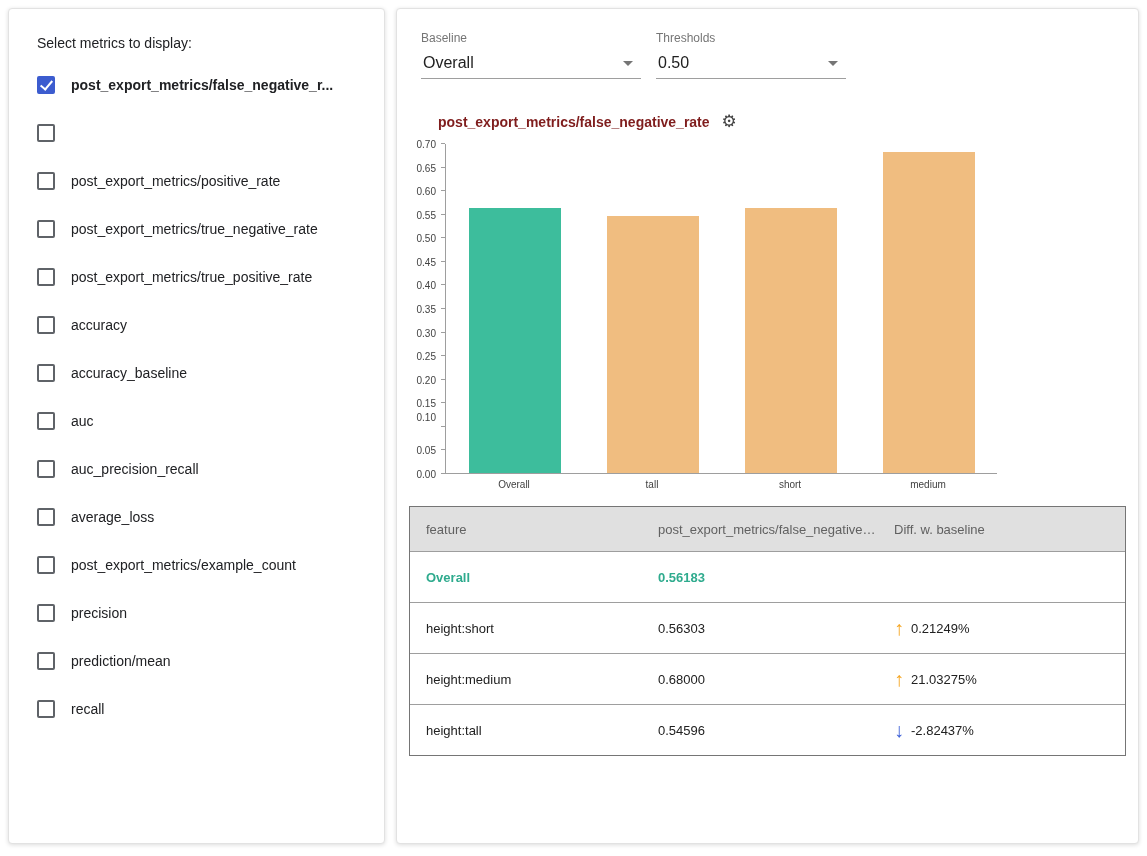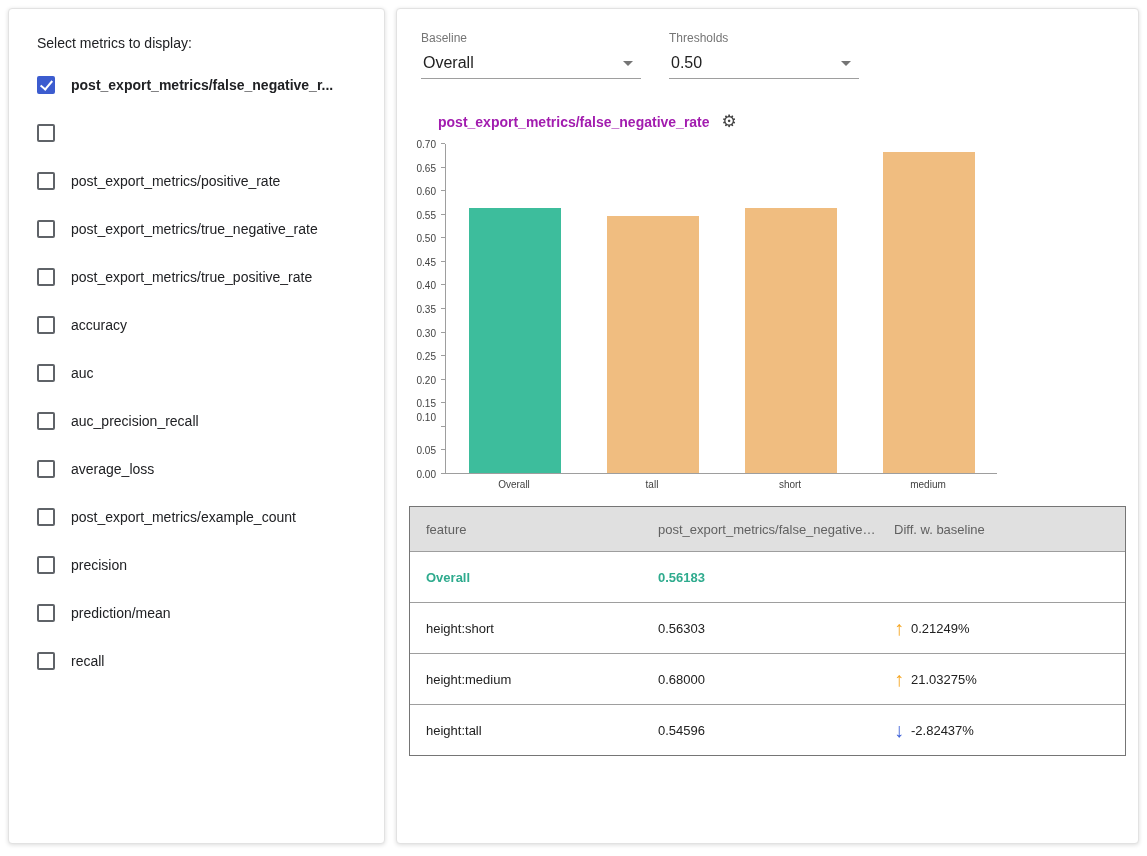--- a/index.html
+++ b/index.html
@@ -11,30 +11,30 @@
 
   
   .panel-title { font-size: 14px; color: #202124; margin-bottom: 10px; }
   .metric-item { display: flex; align-items: center; height: 48px; cursor: pointer; }
   .checkbox { width: 18px; height: 18px; flex: 0 0 18px; border: 2px solid #5f6368; border-radius: 2px; margin-right: 16px; position: relative; background: #fff; }
   .checkbox.checked::after { content: ""; position: absolute; left: 4px; top: 0px; width: 5px; height: 10px; border-right: 2px solid #fff; border-bottom: 2px solid #fff; transform: rotate(40deg); }
   .metric-label { font-size: 14px; color: #202124; white-space: nowrap; overflow: hidden; text-overflow: ellipsis; }
   .metric-label.bold { font-weight: bold; }
 
   
-  .controls { display: flex; gap: 28px; padding: 22px 0 0 24px; }
+  .controls { display: flex; gap: 15px; padding: 22px 0 0 24px; }
   .control-label { font-size: 12px; color: #757575; margin-bottom: 4px; }
   .select { display: flex; align-items: center; justify-content: space-between; border-bottom: 1px solid #9e9e9e; padding: 5px 8px 6px 2px; font-size: 16px; color: #212121; cursor: pointer; }
   .select.baseline { width: 220px; }
   .select.thresholds { width: 190px; }
   .dd-arrow { width: 0; height: 0; border-left: 5px solid transparent; border-right: 5px solid transparent; border-top: 5px solid #757575; }
 
   
   .chart-header { display: flex; align-items: center; margin: 34px 0 0 41px; }
-  .chart-title { font-size: 14px; font-weight: bold; color: #a21caf; }
+  .chart-title { font-size: 14px; font-weight: bold; color: #7f1d1d; }
   .gear { font-size: 17px; color: #424242; margin-left: 12px; cursor: pointer; line-height: 1; }
 
   
   .chart-area { margin: 14px 0 0 4px; }
   .chart-row { display: flex; }
   .y-axis { position: relative; width: 44px; height: 330px; flex: 0 0 44px; }
   .ytick { position: absolute; right: 9px; font-size: 10px; color: #424242; transform: translateY(50%); }
   .ytick-mark { position: absolute; right: 0; width: 4px; height: 1px; background: #9e9e9e; }
   .plot { position: relative; width: 552px; height: 330px; border-left: 1px solid #9e9e9e; border-bottom: 1px solid #9e9e9e; }
   .bar { position: absolute; bottom: 0; }
@@ -75,20 +75,24 @@
           <span class="checkbox"></span>
           <span class="metric-label">post_export_metrics/true_negative_rate</span>
         </div>
         <div class="metric-item">
           <span class="checkbox"></span>
           <span class="metric-label">post_export_metrics/true_positive_rate</span>
         </div>
         <div class="metric-item">
           <span class="checkbox"></span>
           <span class="metric-label">accuracy</span>
+        </div>
+        <div class="metric-item">
+          <span class="checkbox"></span>
+          <span class="metric-label">accuracy_baseline</span>
         </div>
         <div class="metric-item">
           <span class="checkbox"></span>
           <span class="metric-label">auc</span>
         </div>
         <div class="metric-item">
           <span class="checkbox"></span>
           <span class="metric-label">auc_precision_recall</span>
         </div>
         <div class="metric-item">

